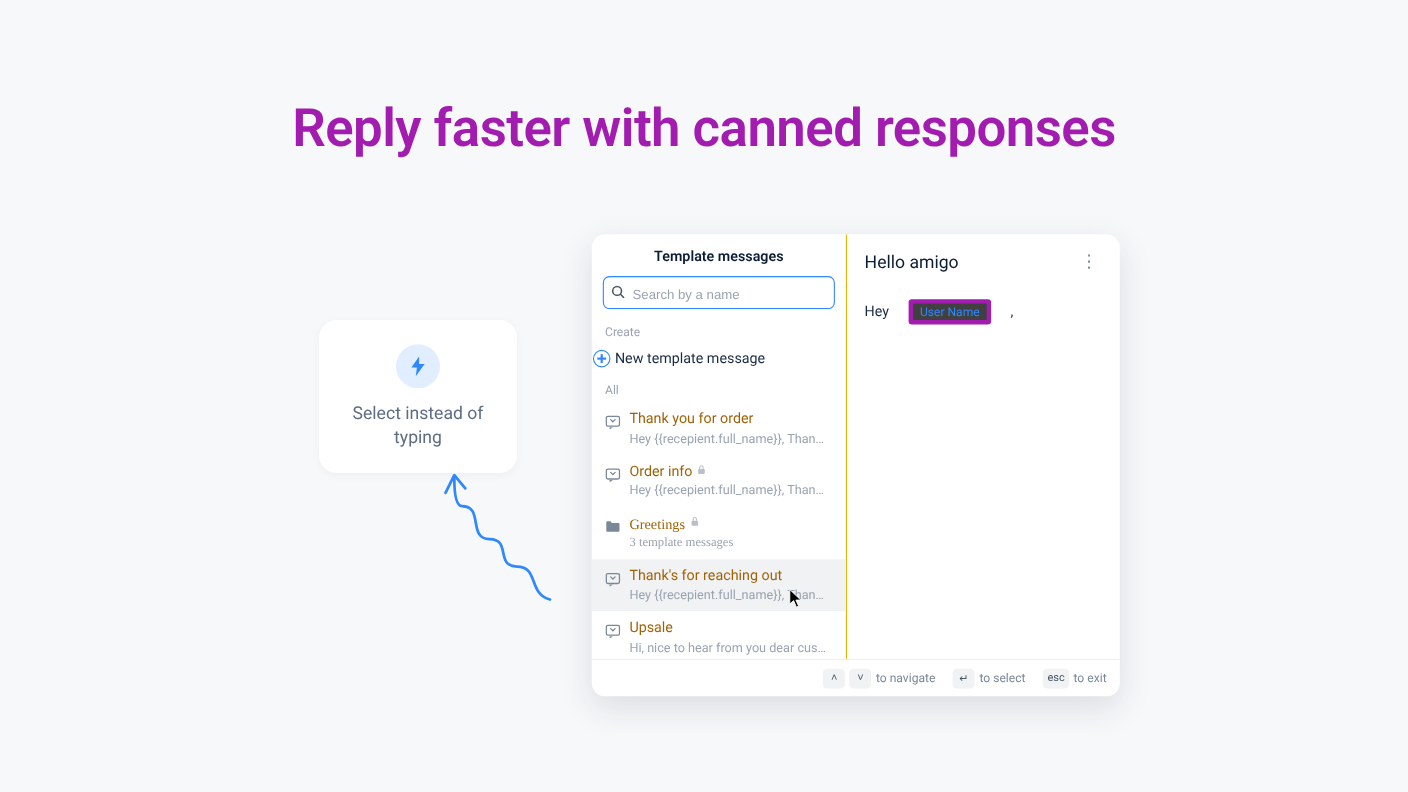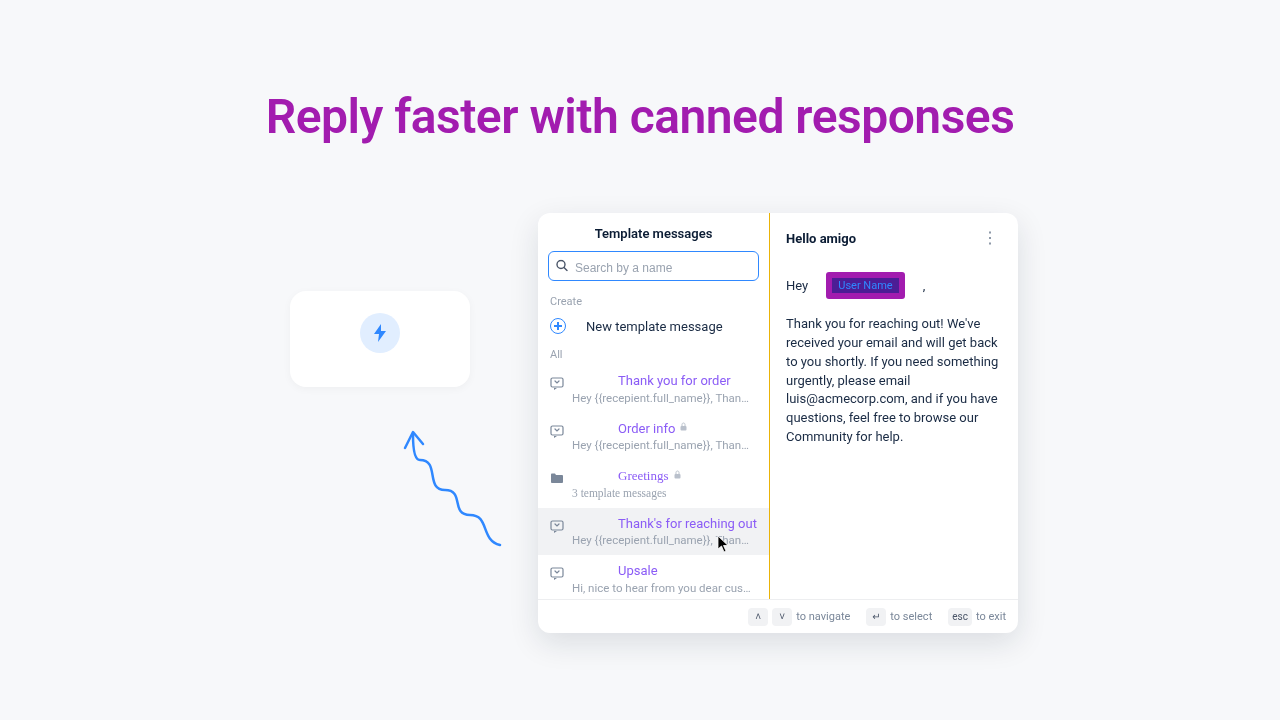--- a/index.html
+++ b/index.html
@@ -108,22 +108,22 @@
     transform: translateY(-50%);
   }
   .section-label {
     font-size: 11px;
     color: #9aa3b0;
     padding: 8px 12px 4px;
   }
   .create-row {
     display: flex;
     align-items: center;
-    gap: 20px;
-    padding: 6px 12px;
+    gap: 4px;
+    padding: 6px 1px;
     font-size: 13px;
     color: #1a2b44;
     cursor: pointer;
   }
   .plus-circle {
     width: 16px; height: 16px;
     border: 1.5px solid #2f88ff;
     border-radius: 50%;
     position: relative;
     flex-shrink: 0;
@@ -142,60 +142,59 @@
   .item {
     display: flex;
     gap: 8px;
     padding: 8px 12px 7px;
     cursor: pointer;
   }
   .item.selected { background: #f1f2f4; }
   .item .icn { flex-shrink: 0; margin-top: 2px; color:#7a8799;}
   .item-title {
     font-size: 13px;
-    color: #8b5cf6;
+    color: #a16207;
     line-height: 1.2;
     display: flex;
     align-items: center;
     gap: 4px;
-    margin-left: 46px;
   }
   .item-sub {
     font-size: 11.5px;
     color: #9aa3b0;
     line-height: 1.3;
     margin-top: 2px;
     white-space: nowrap;
     overflow: hidden;
     text-overflow: ellipsis;
     max-width: 180px;
   }
   .lock-badge { color: #b9c0cb; font-size: 10px; }
   .right-header {
     display: flex;
     justify-content: space-between;
     align-items: center;
     padding: 13px 0 8px;
   }
-  .right-title { font-weight: 700; font-size: 13px; color:#0b1c34;}
+  .right-title { font-weight: 400; font-size: 16px; color:#0b1c34;}
   .kebab { color:#7a8799; font-size:16px; line-height:1; padding:4px; cursor:pointer;}
   .preview-greet {
     font-size: 13px;
     display: flex;
     align-items: center;
     gap: 18px;
     margin-top: 14px;
   }
   .chip {
-    border: 6px solid #a21caf;
+    border: 4px solid #a21caf;
     color: #2f88ff;
     font-size: 11px;
     padding: 1px 6px;
     border-radius: 3px;
-    background: #4c1d95;
+    background: #404040;
     text-align: center;
   }
   .preview-body {
     font-size: 13px;
     color: #1a2b44;
     line-height: 1.45;
     margin-top: 16px;
   }
   .footer {
     border-top: 1px solid #edeef0;
@@ -232,20 +231,21 @@
 <body>
 
 <h1 class="headline">Reply faster with canned responses</h1>
 
 <div class="callout-card">
   <div class="callout-icon">
     <svg width="16" height="18" viewBox="0 0 16 18">
         <path d="M9 0 L2 10 L7 10 L6 18 L14 7 L9 7 Z" fill="#2f88ff"></path>
       </svg>
   </div>
+  <div class="callout-text">Select instead of typing</div>
 </div>
 
 <svg class="squiggle" viewBox="0 0 120 130">
   <path d="M105 125 C 85 120, 95 95, 75 95 C 55 95, 70 70, 50 70 C 30 70, 45 40, 25 40 C 20 40, 18 30, 18 15" stroke="#2f88ff" stroke-width="2.5" fill="none" stroke-linecap="round"></path>
   <path d="M10 28 L18 12 L28 24" stroke="#2f88ff" stroke-width="2.5" fill="none" stroke-linecap="round" stroke-linejoin="round"></path>
 </svg>
 
 <div class="panel">
   <div class="panel-body">
     <div class="col-left">
@@ -331,21 +331,20 @@
     <div class="col-right">
       <div class="right-header">
         <div class="right-title">Hello amigo</div>
         <div class="kebab">⋮</div>
       </div>
       <div class="preview-greet">
         <span>Hey</span>
         <span class="chip">User Name</span>
         <span>,</span>
       </div>
-      <div class="preview-body">Thank you for reaching out! We've received your email and will get back to you shortly. If you need something urgently, please email luis@acmecorp.com, and if you have questions, feel free to browse our Community for help.</div>
     </div>
   </div>
 
   <div class="footer">
     <div class="footer-group">
       <span class="key">˄</span>
       <span class="key">˅</span>
       <span>to navigate</span>
     </div>
     <div class="footer-group">

